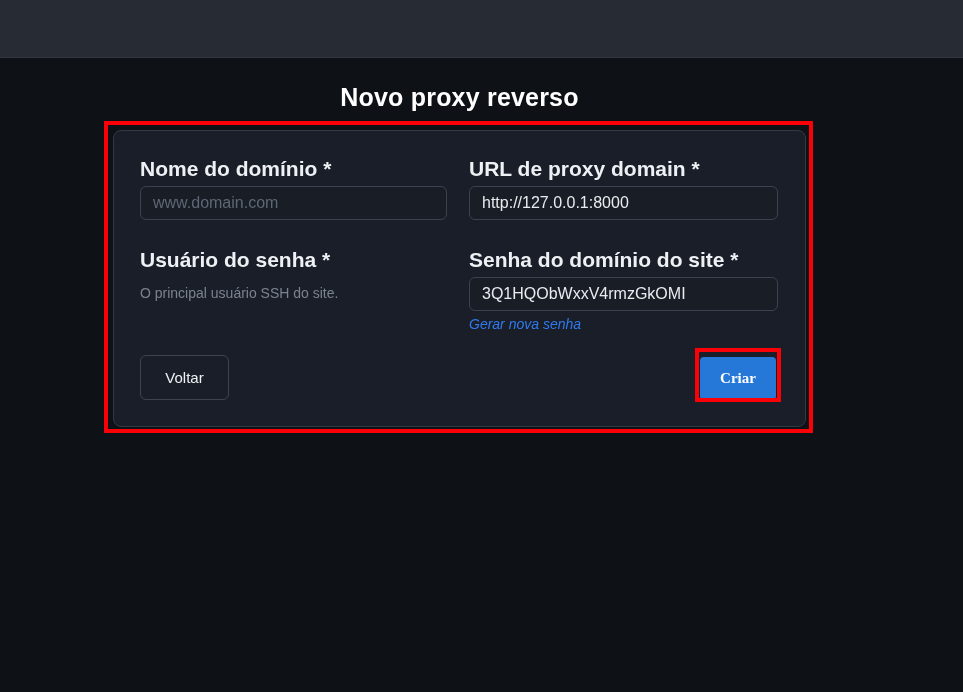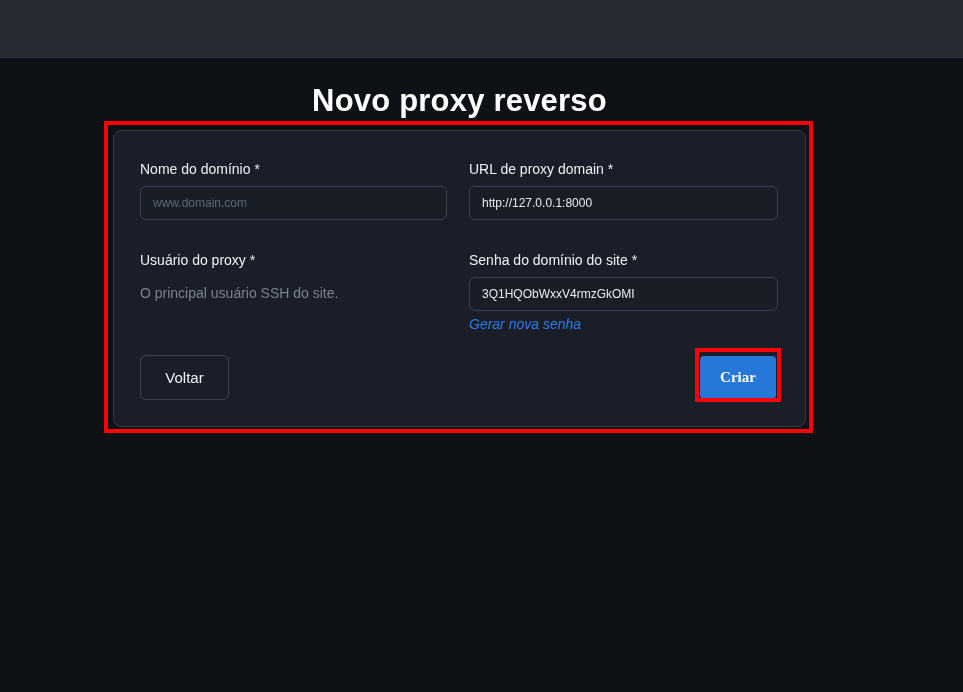--- a/index.html
+++ b/index.html
@@ -34,21 +34,21 @@
     width: 100%; height: 58px;
     background: var(--header-bg);
     border-bottom: 1px solid #30353f;
   }
   .page-title {
     position: absolute;
     left: 113px; top: 83px;
     width: 693px;
     text-align: center;
     color: #ffffff;
-    font-size: 31px;
+    font-size: 25px;
     font-weight: 700;
     letter-spacing: 0.2px;
   }
   .annotation-rect {
     position: absolute;
     border: 4px solid var(--annotation);
     pointer-events: none;
     z-index: 10;
   }
   .annotation-form { left: 104px; top: 121px; width: 709px; height: 312px; }
@@ -63,33 +63,33 @@
     padding: 28px 29px 0 26px;
   }
   .form-grid {
     display: grid;
     grid-template-columns: 307px 309px;
     column-gap: 22px;
   }
   .field-label {
     display: block;
     color: var(--label-color);
-    font-size: 14px;
-    font-weight: 400;
+    font-size: 21px;
+    font-weight: 700;
     line-height: 20px;
     margin-bottom: 7px;
   }
   .text-input {
     width: 100%;
     height: 34px;
     background: var(--input-bg);
     border: 1px solid var(--input-border);
     border-radius: 6px;
     color: var(--value-color);
-    font-size: 12px;
+    font-size: 16px;
     font-family: "Liberation Sans", "DejaVu Sans", sans-serif;
     padding: 0 12px;
     outline: none;
   }
   .text-input::placeholder { color: var(--placeholder-color); opacity: 1; }
   .row-2 { margin-top: 30px; }
   .helper-text {
     margin-top: 16px;
     color: var(--helper-color);
     font-size: 14px;
@@ -101,21 +101,21 @@
     color: var(--link-color);
     font-size: 14px;
     line-height: 14px;
     text-decoration: none;
     cursor: pointer;
     font-style: italic;
   }
   .buttons-row {
     margin-top: 22px;
     display: flex;
-    align-items: center;
+    align-items: flex-end;
     justify-content: space-between;
   }
   .btn {
     font-family: "Liberation Sans", "DejaVu Sans", sans-serif;
     font-size: 15px;
     cursor: pointer;
     border-radius: 6px;
   }
   .btn-secondary {
     width: 89px;
@@ -155,21 +155,21 @@
         <input class="text-input" type="text" placeholder="www.domain.com" style="">
       </div>
       <div>
         <label class="field-label">URL de proxy domain *</label>
         <input class="text-input" type="text" value="http://127.0.0.1:8000" style="">
       </div>
     </div>
 
     <div class="form-grid row-2">
       <div>
-        <label class="field-label">Usuário do proxy *</label>
+        <label class="field-label">Usuário do senha *</label>
         <div class="helper-text">O principal usuário SSH do site.</div>
       </div>
       <div>
         <label class="field-label">Senha do domínio do site *</label>
         <input class="text-input" type="text" value="3Q1HQObWxxV4rmzGkOMI" style="">
         <a class="link">Gerar nova senha</a>
       </div>
     </div>
 
     <div class="buttons-row">

